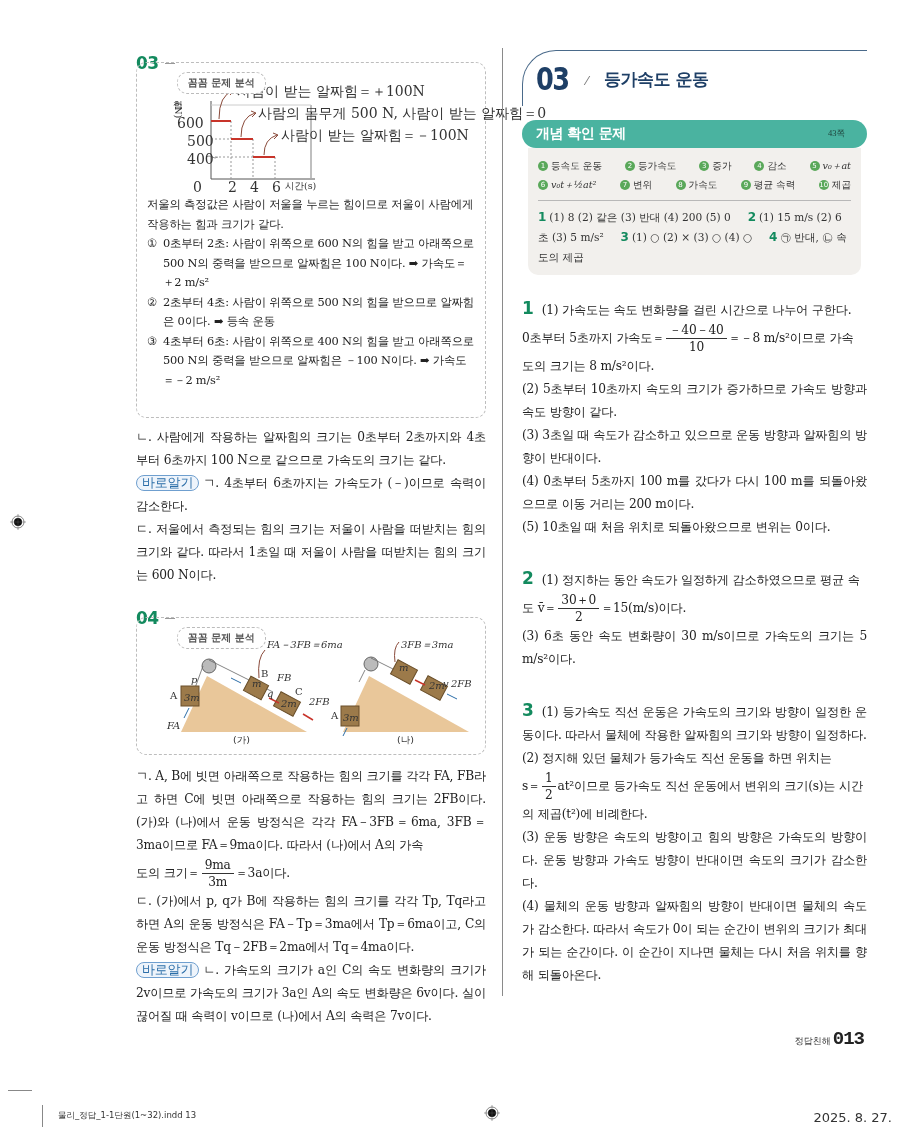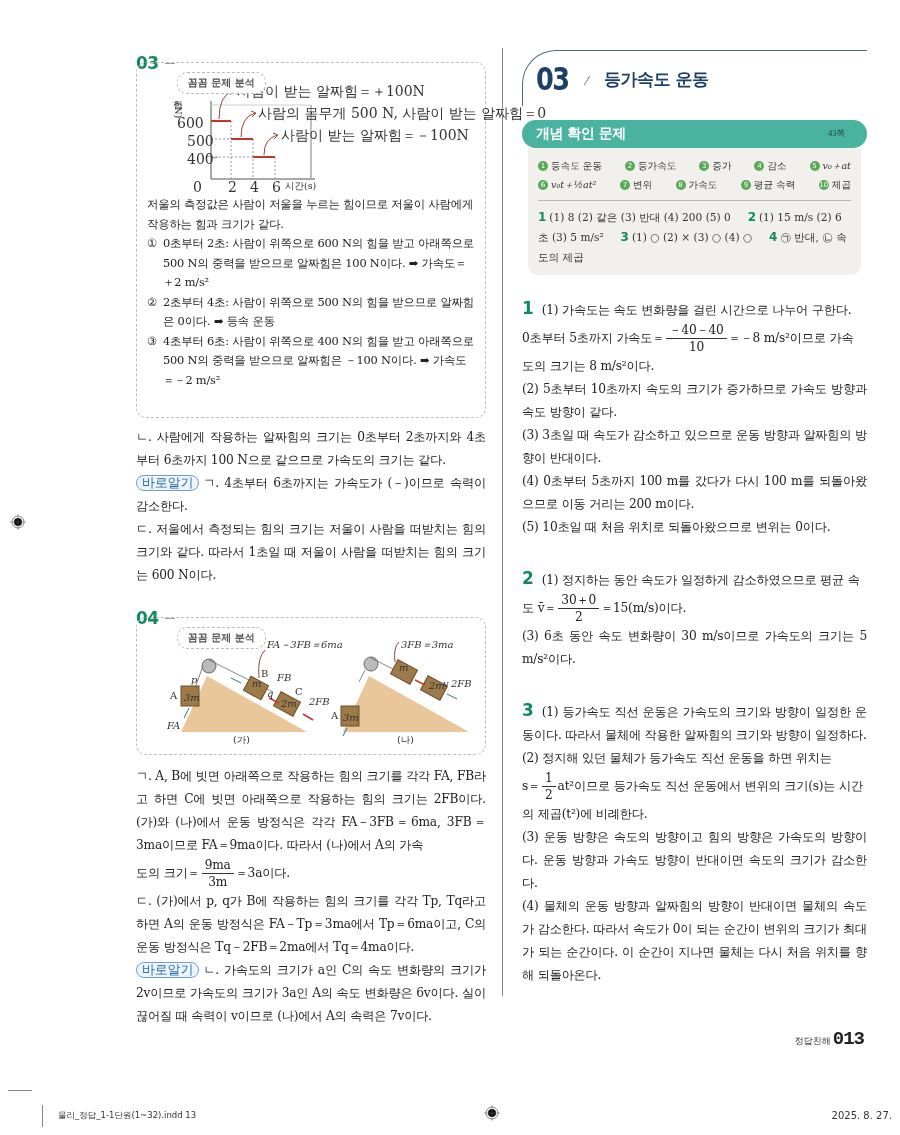--- a/index.html
+++ b/index.html
@@ -57,21 +57,21 @@
   .sol-num { font-family: "DejaVu Sans", sans-serif; font-weight: bold; color: #138a5e; font-size: 17px; margin-right: 8px; }
   .frac { display: inline-flex; flex-direction: column; align-items: center; vertical-align: middle; margin: 0 2px; line-height: 16px; }
   .frac .top { border-bottom: 1px solid #333; padding: 0 3px; }
 
   .footer-right { position: absolute; right: 36px; top: 1028px; display: flex; align-items: baseline; gap: 2px; }
   .footer-label { font-family: "DejaVu Sans", sans-serif; font-size: 9px; color: #333; }
   .footer-page { font-family: Liberation Mono, monospace; font-size: 19px; font-weight: bold; color: #222; letter-spacing: -1px; }
   .slug-line { position: absolute; left: 8px; top: 1090px; width: 24px; height: 1px; background: #888; }
   .slug-vline { position: absolute; left: 42px; top: 1105px; width: 1px; height: 22px; background: #888; }
   .slug-file { position: absolute; left: 58px; top: 1110px; font-family: "DejaVu Sans", sans-serif; font-size: 8.5px; color: #333; }
-  .slug-date { position: absolute; right: 8px; top: 1110px; font-family: "DejaVu Sans", sans-serif; font-size: 10px; color: #333; }
+  .slug-date { position: absolute; right: 8px; top: 1110px; font-family: "DejaVu Sans", sans-serif; font-size: 13px; color: #333; }
   .reg-mark { position: absolute; width: 16px; height: 16px; }
 </style>
 </head>
 <body>
 
 <div class="col-left">
 
   <div class="prob-head">
     <span class="prob-num">03</span>
     <span class="prob-dash"></span>

